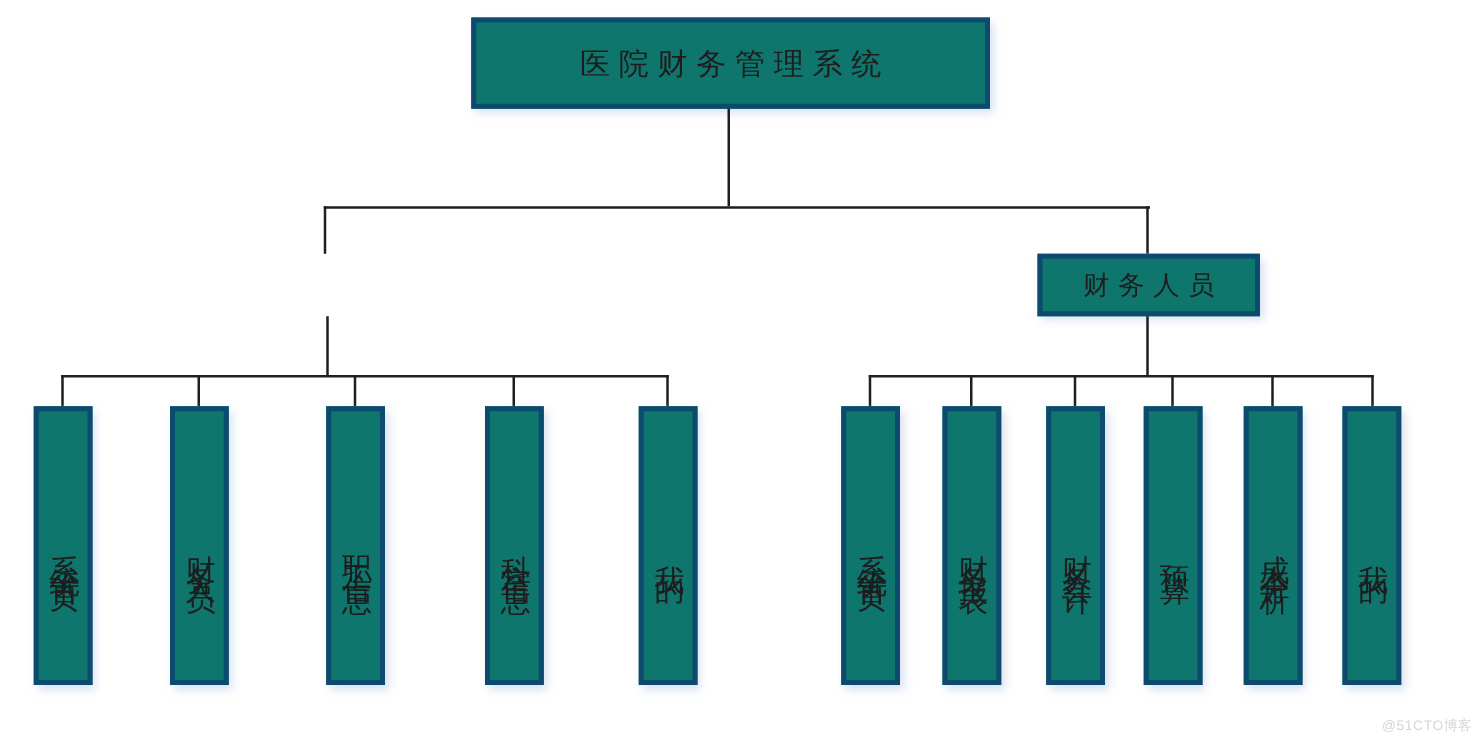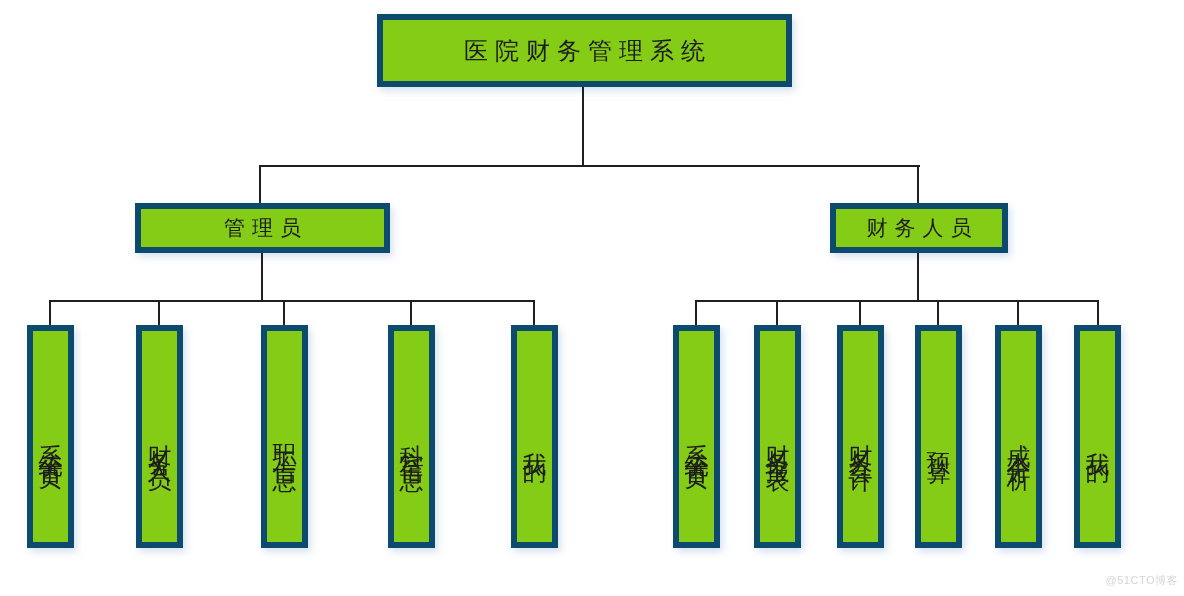--- a/index.html
+++ b/index.html
@@ -11,22 +11,22 @@
     position: relative;
     width: 1184px;
     height: 596px;
     background: #ffffff;
     overflow: hidden;
     font-family: "Liberation Serif", "DejaVu Serif", serif;
     color: #1d1d1d;
   }
   .node {
     position: absolute;
-    background: #84cc16;
-    border: 6px solid #0c4a6e;
+    background: #0f766e;
+    border: 4px solid #0c4a6e;
     box-sizing: border-box;
     display: flex;
     align-items: center;
     justify-content: center;
     box-shadow: 3px 4px 7px rgba(185, 203, 230, 0.55);
   }
   .node-h {
     letter-spacing: 7px;
     text-indent: 7px;
     white-space: nowrap;
@@ -73,21 +73,20 @@
 
 <div id="canvas">
 
   <div class="node node-root node-h">医院财务管理系统</div>
 
   <div class="line vline" style="left:582px; top:87px;  height:78px;"></div>
   <div class="line hline" style="left:259px; top:165px; width:661px;"></div>
   <div class="line vline" style="left:259px; top:165px; height:38px;"></div>
   <div class="line vline" style="left:917px; top:165px; height:38px;"></div>
 
-  <div class="node node-branch node-h" style="left:135px; top:203px; width:255px; height:50px;">管理员</div>
   <div class="node node-branch node-h" style="left:830px; top:203px; width:178px; height:50px;">财务人员</div>
 
   <div class="line vline" style="left:261px; top:253px; height:47px;"></div>
   <div class="line hline" style="left:49px;  top:300px; width:486px;"></div>
   <div class="line vline" style="left:49px;  top:300px; height:25px;"></div>
   <div class="line vline" style="left:158px; top:300px; height:25px;"></div>
   <div class="line vline" style="left:283px; top:300px; height:25px;"></div>
   <div class="line vline" style="left:410px; top:300px; height:25px;"></div>
   <div class="line vline" style="left:533px; top:300px; height:25px;"></div>
 

